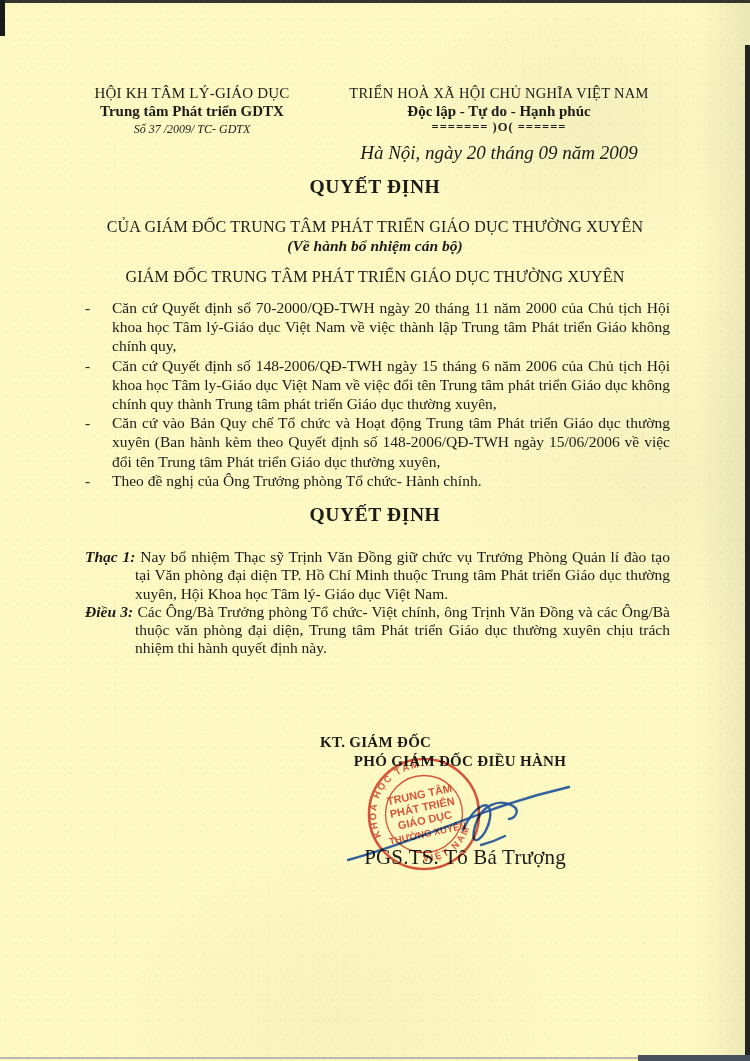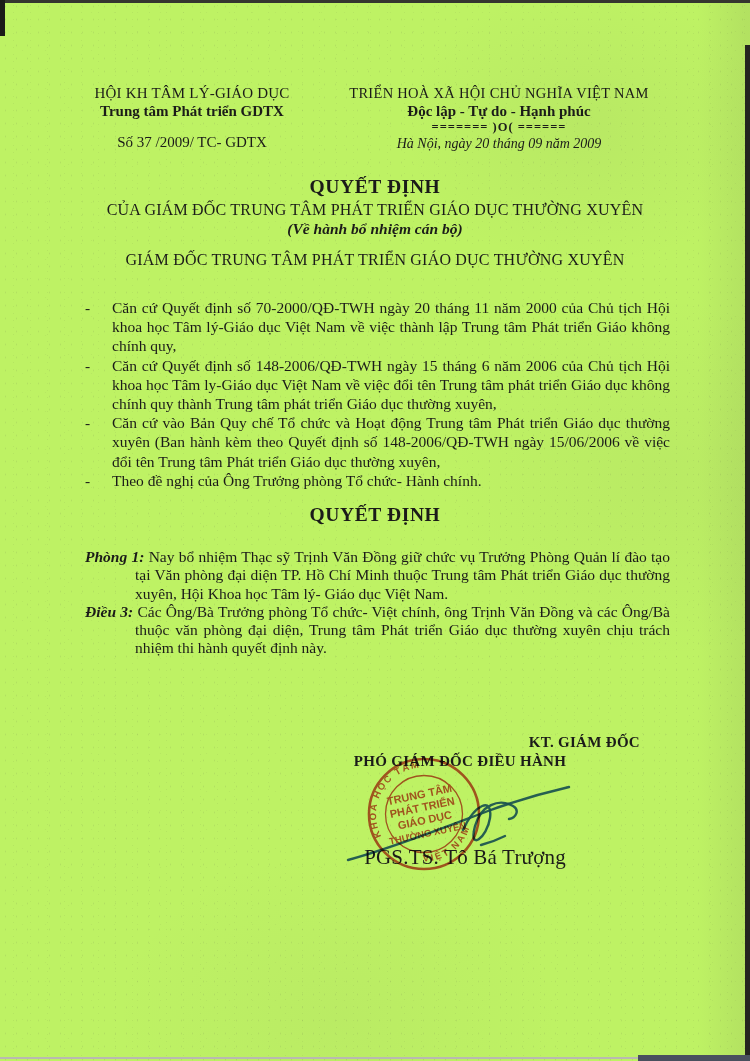--- a/index.html
+++ b/index.html
@@ -1,18 +1,18 @@
 <!DOCTYPE html>
 <html><head>
 <meta charset="utf-8">
 <style>
   html,body{margin:0;padding:0;}
   body{width:750px;height:1061px;overflow:hidden;background:#e8e8e4;}
   .page{
-    position:relative;width:750px;height:1061px;background:#bef264;
+    position:relative;width:750px;height:1061px;background:#fef9c3;
     font-family:"Liberation Serif","DejaVu Serif",serif;color:#1b1b19;
     -webkit-font-smoothing:antialiased;
   }
   .noise{
     position:absolute;inset:0;pointer-events:none;z-index:1;
     background-image:
       radial-gradient(rgba(75,75,66,.11) .6px, transparent .95px),
       radial-gradient(rgba(75,75,66,.08) .5px, transparent .85px),
       radial-gradient(rgba(75,75,66,.06) .7px, transparent 1.05px);
     background-size:11px 13px,17px 7px,23px 19px;
@@ -30,47 +30,47 @@
   
   .art-top{position:absolute;top:0;left:0;width:750px;height:3px;background:#35352f;z-index:3;}
   .art-right{position:absolute;top:45px;right:0;width:5px;bottom:0;background:#242420;z-index:3;}
   .art-leftmark{position:absolute;top:0;left:0;width:5px;height:36px;background:#1a1a18;z-index:3;}
   .art-bottomline{position:absolute;bottom:2px;left:0;right:0;height:2px;background:#b9b9b1;z-index:3;}
   .art-bottomnavy{position:absolute;bottom:0;right:0;width:112px;height:6px;background:#49505e;z-index:4;}
 
   .hdr-left{left:72px;top:84px;width:240px;text-align:center;line-height:1.22;}
   .hdr-left .l1{font-size:15px;letter-spacing:.2px;}
   .hdr-left .l2{font-size:15px;font-weight:bold;}
-  .hdr-left .l3{font-size:15px;margin-top:12px;}
+  .hdr-left .l3{font-size:12px;font-style:italic;margin-top:1px;}
   .hdr-left .l4{font-size:14px;font-style:italic;}
 
   .hdr-right{left:318px;top:84px;width:362px;text-align:center;line-height:1.25;}
   .hdr-right .country{font-size:14.5px;letter-spacing:.3px;}
   .hdr-right .motto{font-size:15px;font-weight:bold;}
   .hdr-right .sep{font-size:12.5px;font-weight:bold;letter-spacing:1px;line-height:1;}
-  .hdr-right .dateline{font-size:14px;font-style:italic;margin-top:2px;}
+  .hdr-right .dateline{font-size:19px;font-style:italic;margin-top:8px;}
 
   .title-block{left:40px;width:670px;top:176px;text-align:center;}
   .title-main{font-size:19.5px;font-weight:bold;letter-spacing:.6px;}
-  .title-sub{font-size:16px;margin-top:3px;letter-spacing:.2px;}
+  .title-sub{font-size:16px;margin-top:20px;letter-spacing:.2px;}
   .title-note{font-size:15.5px;font-weight:bold;font-style:italic;margin-top:1px;}
   .issuer-line{font-size:16px;margin-top:13px;letter-spacing:.2px;}
 
   .citations{left:85px;top:298px;width:585px;}
   .cit{display:flex;font-size:15.5px;line-height:19.2px;}
   .cit .dash{flex:0 0 27px;}
   .cit .cit-text{flex:1;text-align:justify;}
 
   .decision-heading{left:40px;width:670px;top:504px;text-align:center;font-size:19.5px;font-weight:bold;letter-spacing:.6px;}
 
   .articles{left:85px;top:548px;width:585px;}
   .art{font-size:15.5px;line-height:18.3px;text-align:justify;padding-left:50px;text-indent:-50px;}
   .art-label{font-weight:bold;font-style:italic;}
 
-  .sig-kt{left:320px;top:734px;width:320px;text-align:right;font-size:15px;font-weight:bold;letter-spacing:.3px;}
+  .sig-kt{left:320px;top:734px;width:320px;text-align:left;font-size:15px;font-weight:bold;letter-spacing:.3px;}
   .sig-role{left:300px;top:753px;width:320px;text-align:center;font-size:15px;font-weight:bold;letter-spacing:.3px;}
   .sig-name{left:310px;top:845px;width:310px;text-align:center;font-size:21px;font-weight:normal;letter-spacing:.2px;}
 
   .stamp-svg{position:absolute;left:357px;top:747px;z-index:4;opacity:.85;mix-blend-mode:multiply;}
   .stamp-svg circle{fill:none;stroke:currentColor;}
   .stamp-svg text{fill:currentColor;font-family:"Liberation Sans","DejaVu Sans",sans-serif;font-weight:bold;}
   .hand-svg{position:absolute;left:338px;top:770px;z-index:5;mix-blend-mode:multiply;}
   .hand-svg path{fill:none;stroke:currentColor;stroke-width:2.4;stroke-linecap:round;stroke-linejoin:round;opacity:.92;}
 </style>
 </head>
@@ -121,21 +121,21 @@
     </div>
     <div class="cit">
       <span class="dash">-</span>
       <span class="cit-text">Theo đề nghị của Ông Trưởng phòng Tổ chức- Hành chính.</span>
     </div>
   </div>
 
   <div class="txt decision-heading">QUYẾT ĐỊNH</div>
 
   <div class="txt articles">
-    <div class="art"><span class="art-label">Phòng 1:</span> <span>Nay bổ nhiệm Thạc sỹ Trịnh Văn Đồng  giữ chức vụ Trưởng  Phòng  Quản lí đào tạo tại Văn phòng đại diện TP. Hồ Chí Minh thuộc Trung tâm Phát triển Giáo dục thường xuyên, Hội Khoa học Tâm lý- Giáo dục Việt Nam.</span></div>
+    <div class="art"><span class="art-label">Thạc 1:</span> <span>Nay bổ nhiệm Thạc sỹ Trịnh Văn Đồng  giữ chức vụ Trưởng  Phòng  Quản lí đào tạo tại Văn phòng đại diện TP. Hồ Chí Minh thuộc Trung tâm Phát triển Giáo dục thường xuyên, Hội Khoa học Tâm lý- Giáo dục Việt Nam.</span></div>
     <div class="art"><span class="art-label">Điều 3:</span> <span>Các Ông/Bà Trưởng phòng Tổ chức- Việt chính,  ông Trịnh Văn Đồng và  các Ông/Bà thuộc văn phòng đại diện, Trung tâm Phát triển  Giáo dục thường xuyên chịu trách nhiệm thi hành quyết định này.</span></div>
   </div>
 
   <div class="txt sig-kt">KT. GIÁM ĐỐC</div>
   <div class="txt sig-role">PHÓ GIÁM ĐỐC ĐIỀU HÀNH</div>
 
   <svg class="stamp-svg" width="134" height="134" viewBox="0 0 134 134" color="#cf3a2c">
     <defs>
       <path id="arcL" d="M 26,92 A 47,47 0 0 1 67,20.5" fill="none"></path>
       <path id="arcR" d="M 61,114 A 47,47 0 0 0 114,63" fill="none"></path>

